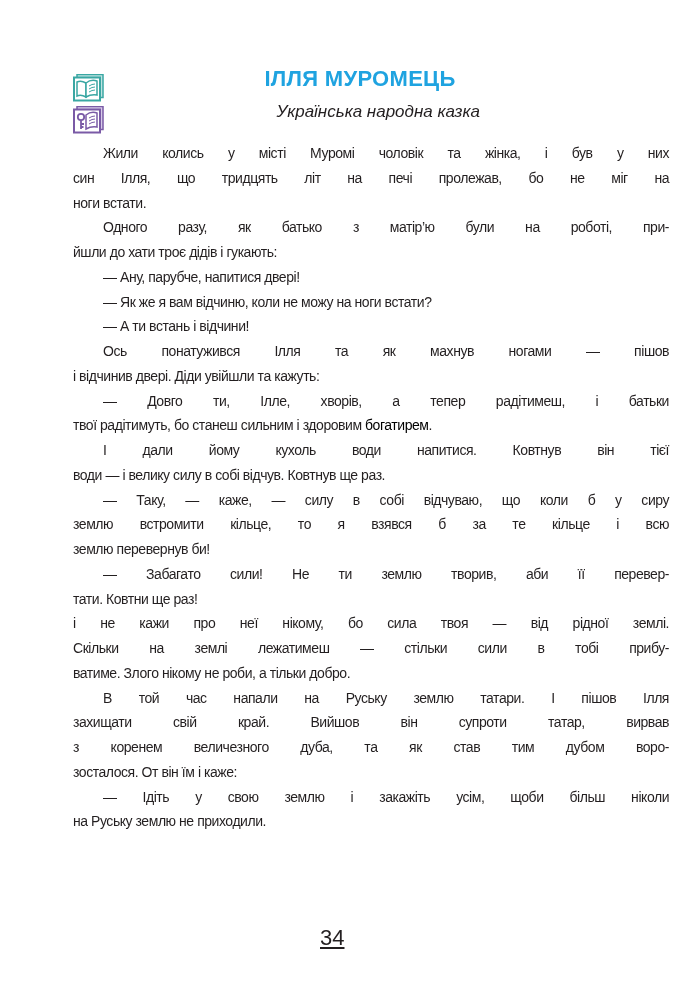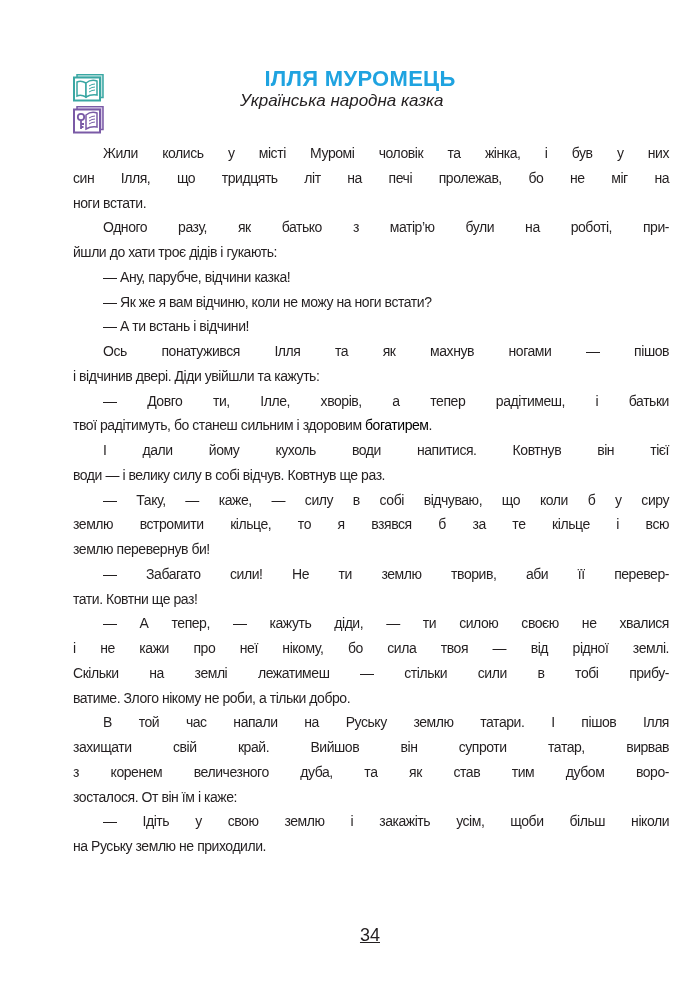--- a/index.html
+++ b/index.html
@@ -43,22 +43,22 @@
       font-family: "Liberation Sans", sans-serif;
       font-weight: bold;
       font-size: 22px;
       color: #1fa3e0;
       letter-spacing: 0.3px;
     }
     .subtitle {
       position: absolute;
       left: 240px;
       width: 240px;
-      top: 91px;
-      text-align: left;
+      top: 102px;
+      text-align: right;
       font-style: italic;
       font-size: 17px;
       color: #231f20;
     }
     .body-text {
       position: absolute;
       left: 73px;
       top: 141px;
       width: 596px;
       font-size: 14px;
@@ -78,22 +78,22 @@
       text-align-last: justify;
     }
     .link {
       color: #2e6fb5;
     }
     .page-number {
       position: absolute;
       left: 320px;
       width: 60px;
       top: 925px;
-      text-align: right;
-      font-size: 18px;
+      text-align: left;
+      font-size: 22px;
       color: #231f20;
       text-decoration: underline;
     }
   </style>
 </head>
 <body>
 
 <div class="page">
 
   <div class="icons">
@@ -116,35 +116,34 @@
 
   <div class="title">ІЛЛЯ МУРОМЕЦЬ</div>
   <div class="subtitle">Українська народна казка</div>
 
   <div class="body-text" id="story-body">
       <span class="line indent justify"><span>Жили колись у місті Муромі чоловік та жінка, і був у них</span></span>
       <span class="line justify"><span>син Ілля, що тридцять літ на печі пролежав, бо не міг на</span></span>
       <span class="line"><span>ноги встати.</span></span>
       <span class="line indent justify"><span>Одного разу, як батько з матір’ю були на роботі, при-</span></span>
       <span class="line"><span>йшли до хати троє дідів і гукають:</span></span>
-      <span class="line indent"><span>— Ану, парубче, відчини казка!</span></span>
+      <span class="line indent"><span>— Ану, парубче, напитися двері!</span></span>
       <span class="line indent"><span>— Як же я вам відчиню, коли не можу на ноги встати?</span></span>
       <span class="line indent"><span>— А ти встань і відчини!</span></span>
       <span class="line indent justify"><span>Ось понатужився Ілля та як махнув ногами — пішов</span></span>
       <span class="line"><span>і відчинив двері. Діди увійшли та кажуть:</span></span>
       <span class="line indent justify"><span>— Довго ти, Ілле, хворів, а тепер радітимеш, і батьки</span></span>
       <span class="line"><span>твої радітимуть, бо станеш сильним і здоровим </span><span class="link" style="color: #000000;">богатирем</span><span>.</span></span>
       <span class="line indent justify"><span>І дали йому кухоль води напитися. Ковтнув він тієї</span></span>
       <span class="line"><span>води — і велику силу в собі відчув. Ковтнув ще раз.</span></span>
       <span class="line indent justify"><span>— Таку, — каже, — силу в собі відчуваю, що коли б у сиру</span></span>
       <span class="line justify"><span>землю встромити кільце, то я взявся б за те кільце і всю</span></span>
       <span class="line"><span>землю перевернув би!</span></span>
       <span class="line indent justify"><span>— Забагато сили! Не ти землю творив, аби її перевер-</span></span>
       <span class="line"><span>тати. Ковтни ще раз!</span></span>
-      <span class="line indent justify"><span>— А тепер, — кажуть діди, — ти силою своєю не хвалися</span></span>
       <span class="line justify"><span>і не кажи про неї нікому, бо сила твоя — від рідної землі.</span></span>
       <span class="line justify"><span>Скільки на землі лежатимеш — стільки сили в тобі прибу-</span></span>
       <span class="line"><span>ватиме. Злого нікому не роби, а тільки добро.</span></span>
       <span class="line indent justify"><span>В той час напали на Руську землю татари. І пішов Ілля</span></span>
       <span class="line justify"><span>захищати свій край. Вийшов він супроти татар, вирвав</span></span>
       <span class="line justify"><span>з коренем величезного дуба, та як став тим дубом воро-</span></span>
       <span class="line"><span>зосталося. От він їм і каже:</span></span>
       <span class="line indent justify"><span>— Ідіть у свою землю і закажіть усім, щоби більш ніколи</span></span>
       <span class="line"><span>на Руську землю не приходили.</span></span>
     </div>

